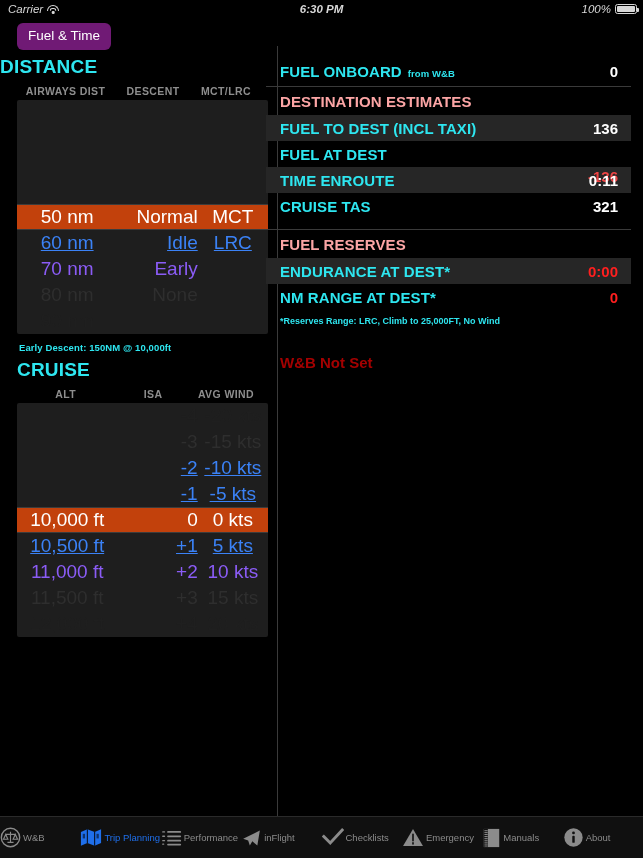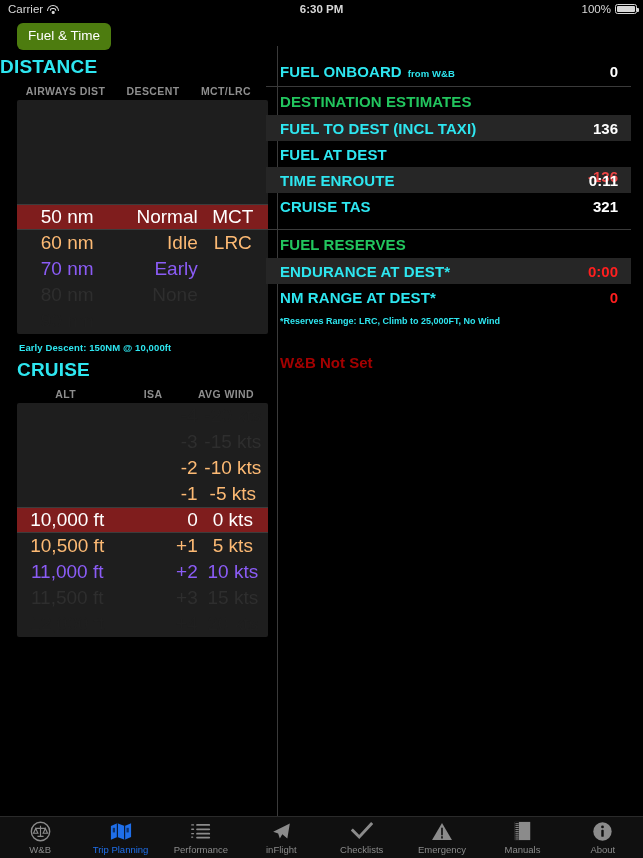--- a/index.html
+++ b/index.html
@@ -8,42 +8,42 @@
     background: #000;
     font-family: "Liberation Sans", sans-serif;
     overflow: hidden;
   }
   #app { position: relative; width: 643px; height: 858px; background: #000; }
 
   
   .statusbar {
     position: absolute; top: 0; left: 0; width: 643px; height: 18px;
     color: #d8d8d8; font-size: 11.5px;
-    display: flex; align-items: center;
+    display: flex; align-items: center; font-style: italic;
   }
   .sb-left { position: absolute; left: 8px; display: flex; align-items: center; gap: 4px; }
   .sb-center { position: absolute; left: 0; width: 643px; text-align: center; font-weight: bold; font-size: 11.5px; }
   .sb-right { position: absolute; right: 6px; display: flex; align-items: center; gap: 4px; }
   .wifi-ico { width: 12px; height: 10px; position: relative; display: inline-block; }
   .wifi-ico i {
     position: absolute; border: 1.4px solid #d8d8d8; border-bottom: none;
     border-radius: 50% 50% 0 0 / 100% 100% 0 0; left: 50%; transform: translateX(-50%);
   }
   .wifi-ico i:nth-child(1) { width: 12px; height: 6px; bottom: 3px; }
   .wifi-ico i:nth-child(2) { width: 7px; height: 3.5px; bottom: 3px; }
   .wifi-ico i:nth-child(3) { width: 2.6px; height: 2.6px; bottom: 0; background: #d8d8d8; border: none; border-radius: 50%; }
   .batt { width: 22px; height: 10px; border: 1.2px solid #d8d8d8; border-radius: 2.5px; position: relative; padding: 1px; }
   .batt::after { content:""; position:absolute; right:-3px; top:3px; width:2px; height:4px; background:#d8d8d8; border-radius:0 1px 1px 0; }
   .batt span { display: block; height: 100%; background: #d8d8d8; border-radius: 1px; }
 
   
   .toolbar { position: absolute; top: 20px; left: 0; width: 643px; height: 34px; }
   .pill-btn {
     position: absolute; left: 17px; top: 3px;
-    background: #4d7c0f; color: #fff; border: none;
+    background: #701a75; color: #fff; border: none;
     border-radius: 6px; padding: 6px 11px 7px;
     font-size: 13.5px; font-family: "Liberation Sans", sans-serif;
     cursor: pointer; line-height: 1;
   }
 
   
   .divider { position: absolute; left: 277px; top: 46px; width: 1px; height: 772px; background: #3a3a3a; }
   .left-pane { position: absolute; left: 0; top: 56px; width: 277px; height: 762px; }
   .right-pane { position: absolute; left: 266px; top: 56px; width: 365px; height: 762px; }
 
@@ -60,47 +60,47 @@
   .picker {
     position: relative; margin: 3px 8px 0 17px; width: 251px;
     background: #1e1e1e; border-radius: 2px; overflow: hidden;
   }
   .picker .rows { display: block; }
   .pkrow { display: flex; height: 26px; align-items: center; }
   .pkrow > div { font-size: 19px; color: #8a8a8a; }
   .pkrow .c1 { width: 40%; text-align: center; }
   .pkrow .c2 { width: 32%; text-align: right; }
   .pkrow .c3 { width: 28%; text-align: center; }
-  .pkrow.sel { background: #7f1d1d; border-top: 1px solid #3c3c3c; border-bottom: 1px solid #3c3c3c; }
+  .pkrow.sel { background: #c2410c; border-top: 1px solid #3c3c3c; border-bottom: 1px solid #3c3c3c; }
   .pkrow.sel > div { color: #ffffff; }
-  .pkrow.d1 > div { color: #fdba74; }
+  .pkrow.d1 > div { color: #3b82f6; text-decoration: underline; }
   .pkrow.d2 > div { color: #8b5cf6; }
   .pkrow.d3 > div { color: #2e2e2e; }
   .pkrow.d4 > div { color: #1f1f1f; }
 
   .early-note { color: #2ee6f0; font-size: 9.5px; font-weight: bold; margin: 8px 0 0 19px; letter-spacing: 0.1px; }
 
   
   .r-row { display: flex; align-items: center; height: 26px; padding: 0 13px 0 14px; }
   .r-row.alt { background: #262626; }
   .r-label { flex: 1; font-size: 15px; font-weight: bold; color: #2ee6f0; letter-spacing: 0.1px; }
-  .r-label.white { color: #22c55e; }
+  .r-label.white { color: #fca5a5; }
   .r-val { font-size: 15px; font-weight: bold; color: #ffffff; text-align: right; }
   .sub-note { font-size: 9px; color: #2ee6f0; font-weight: bold; }
   .hr { height: 1px; background: #3a3a3a; margin: 0; }
   .from-wb { font-size: 9.5px; font-weight: bold; color: #2ee6f0; margin-left: 6px; }
   .notset { color: #a40000; font-size: 15px; margin: 28px 0 0 14px; font-weight: bold; }
 
   
   .tabbar {
     position: absolute; left: 0; bottom: 0; width: 643px; height: 42px;
     background: #101010; border-top: 1px solid #2a2a2a;
     display: flex; align-items: center;
   }
-  .tab { flex: 1; display: flex; flex-direction: column; align-items: center; gap: 2px; cursor: pointer; }
+  .tab { flex: 1; display: flex; align-items: center; gap: 2px; cursor: pointer; }
   .tab .tlabel { font-size: 9.5px; color: #8b8b8b; }
   .tab.active .tlabel { color: #1f6fea; }
   .tico { height: 21px; display: flex; align-items: center; justify-content: center; }
 </style>
 </head>
 <body>
 
 <div id="app">
 
   <div class="statusbar">

